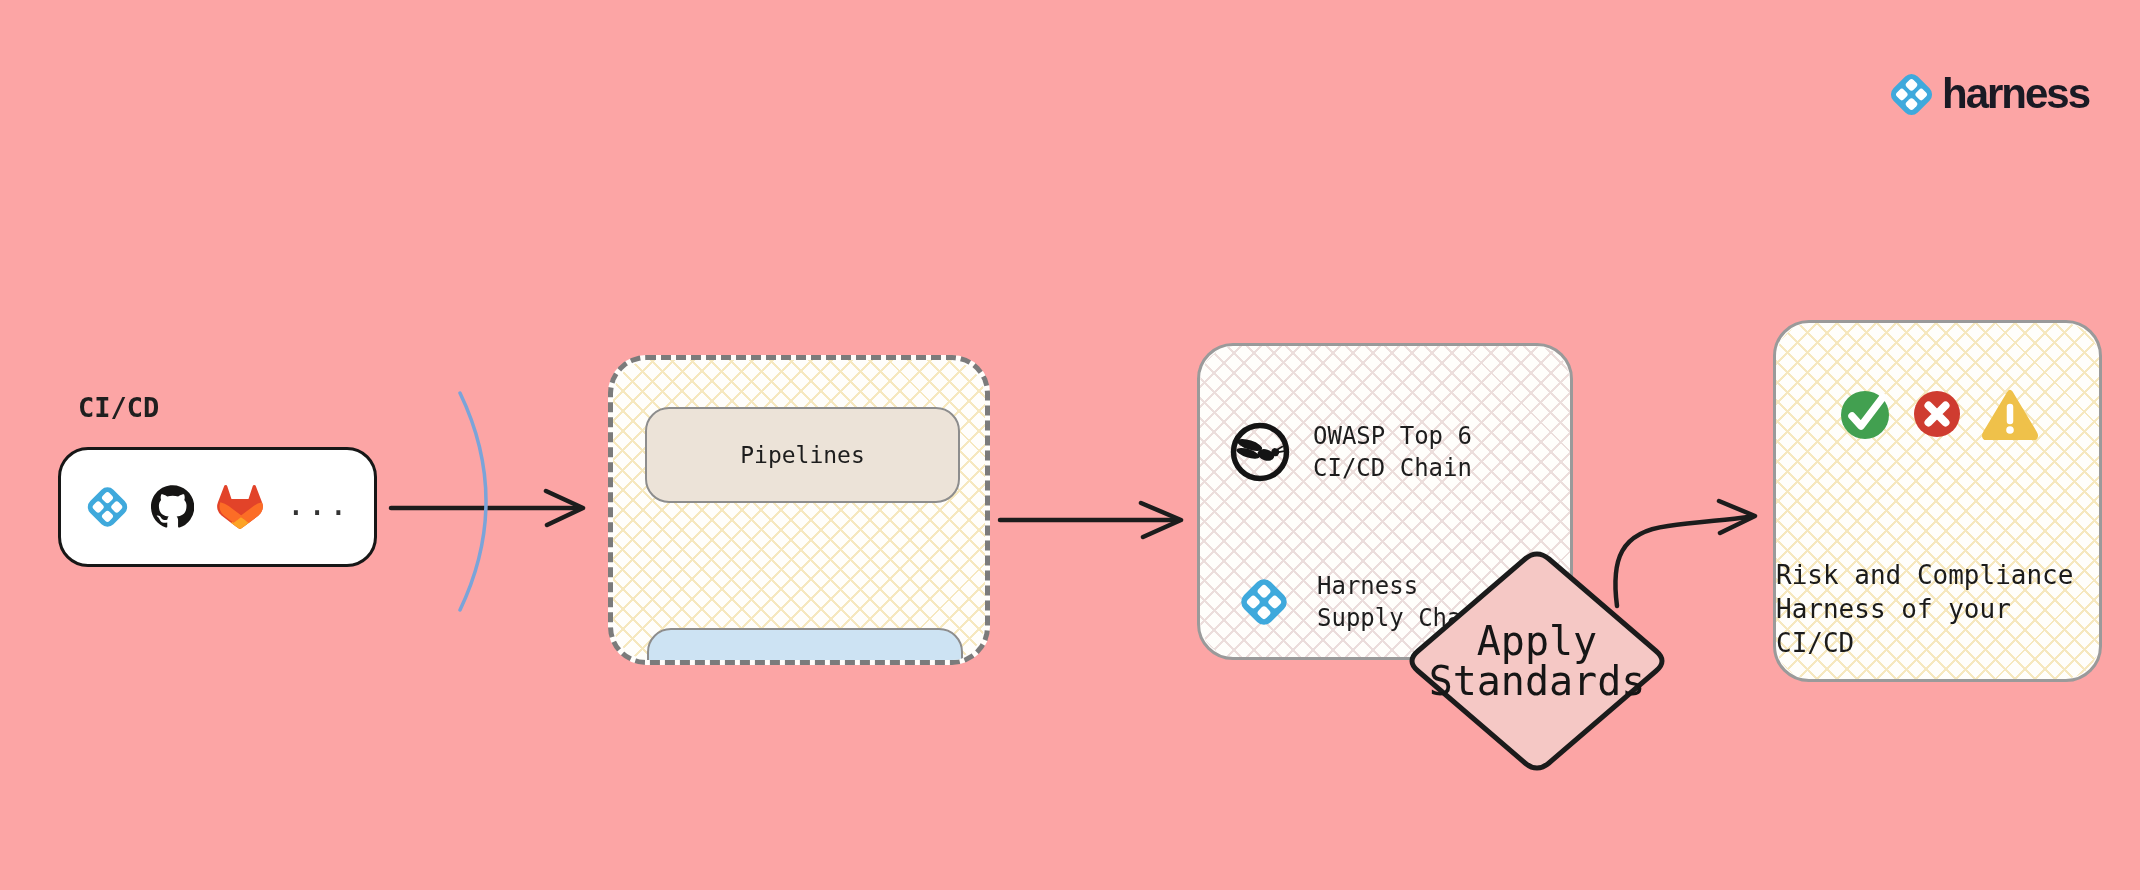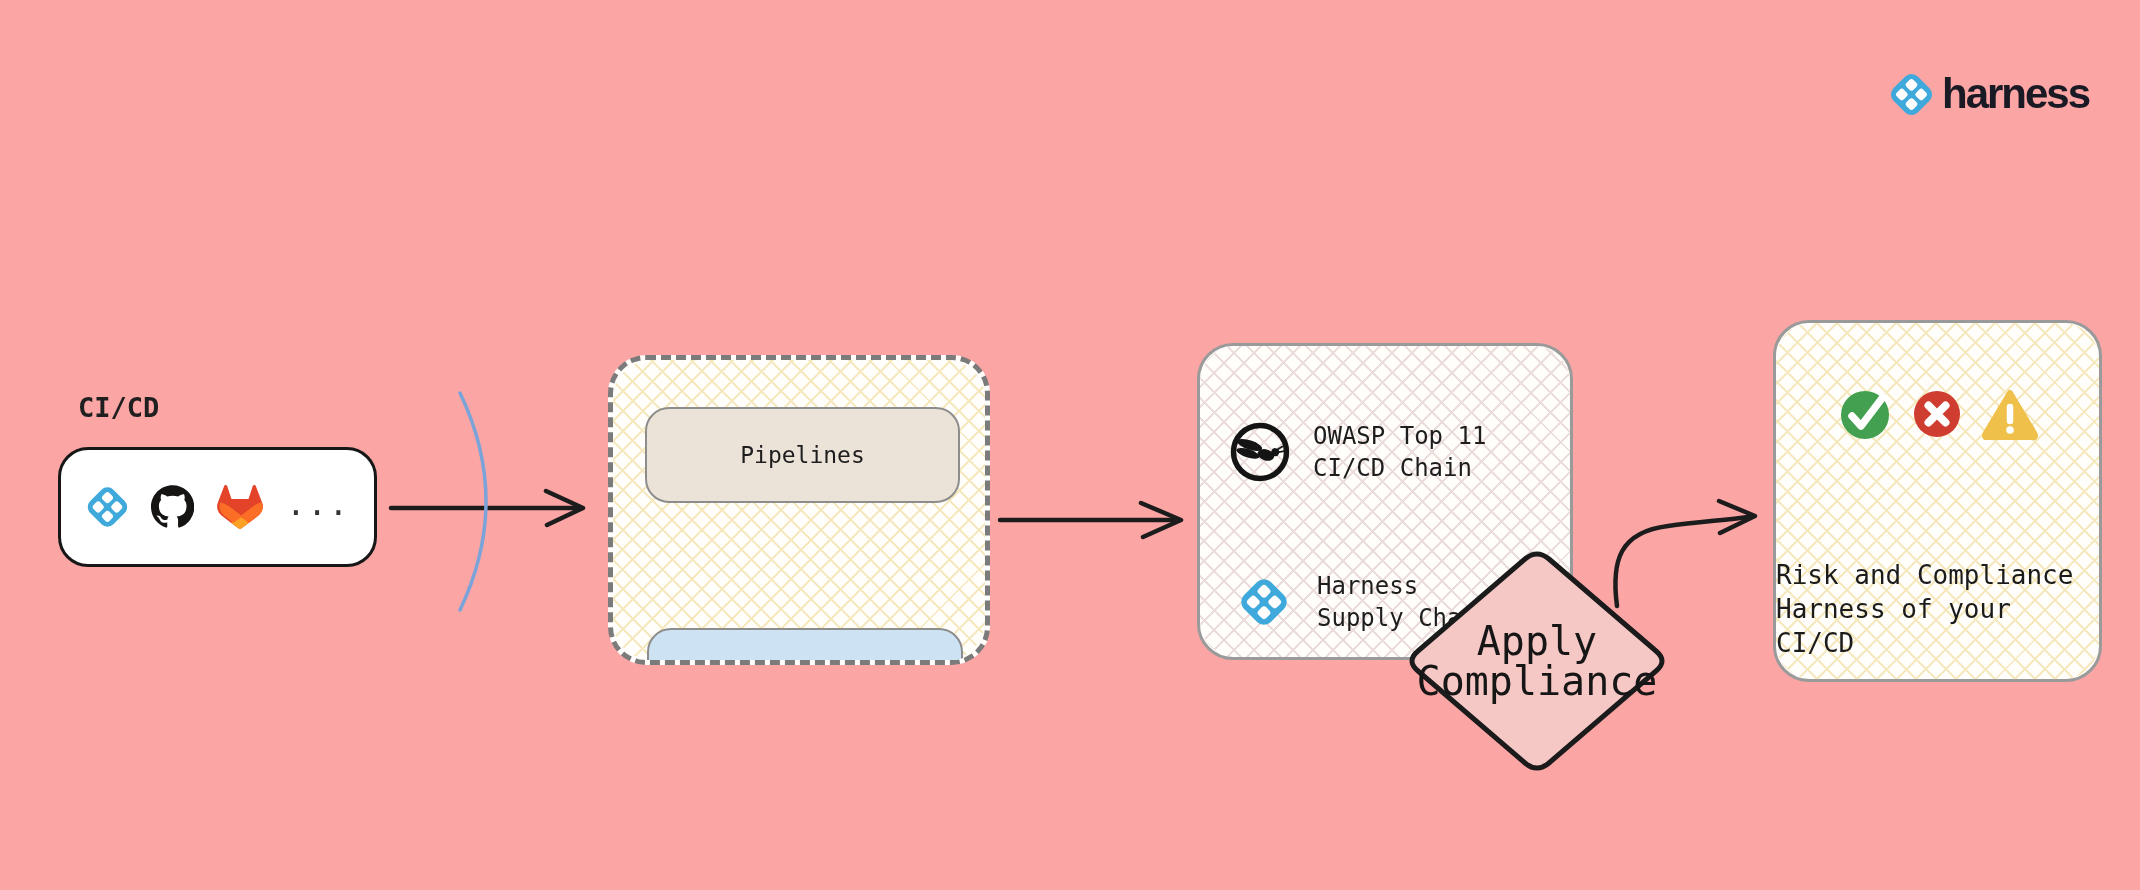--- a/index.html
+++ b/index.html
@@ -144,21 +144,21 @@
         <g transform="rotate(18 32 32)" fill="#141414">
           <ellipse cx="20" cy="28.5" rx="13" ry="4.6"></ellipse>
           <ellipse cx="21" cy="37" rx="12" ry="4.2"></ellipse>
           <ellipse cx="38.5" cy="33" rx="8.5" ry="5.5"></ellipse>
           <circle cx="46.5" cy="27.5" r="4"></circle>
           <path d="M47.5 24.5 52 19.5" stroke="#141414" stroke-width="1.8" fill="none"></path>
           <path d="M49.5 26.5 55 23.5" stroke="#141414" stroke-width="1.8" fill="none"></path>
         </g>
       </svg>
       <div class="txt">
-        <div>OWASP Top 11</div>
+        <div>OWASP Top 6</div>
         <div>CI/CD Chain</div>
       </div>
     </div>
     <div class="std-row std-row-2 rel">
       <svg width="52" height="52" viewBox="0 0 48 48">
         <g transform="rotate(45 24 24)">
           <rect x="6.5" y="6.5" width="35" height="35" rx="9" fill="var(--harness-blue)"></rect>
           <rect x="12" y="12" width="10" height="10" rx="3" fill="#fff"></rect>
           <rect x="26" y="12" width="10" height="10" rx="3" fill="#fff"></rect>
           <rect x="12" y="26" width="10" height="10" rx="3" fill="#fff"></rect>
@@ -206,17 +206,17 @@
     </g>
     <path d="M460 393 Q 512 501 460 610" fill="none" stroke="var(--arc-blue)" stroke-width="3.5" stroke-linecap="round"></path>
   </svg>
 
   <div class="diamond-wrap">
     <svg viewBox="0 0 272 234" width="272" height="234">
       <path d="M 148 15 L 255 107 Q 267 117 255 127 L 148 219 Q 136 229 124 219 L 17 127 Q 5 117 17 107 L 124 15 Q 136 5 148 15 Z" fill="var(--diamond-fill)" stroke="var(--diamond-border)" stroke-width="5"></path>
     </svg>
     <div class="diamond-text">
       <div>Apply</div>
-      <div>Compliance</div>
+      <div>Standards</div>
     </div>
   </div>
 
 </div>
 
 </body></html>

